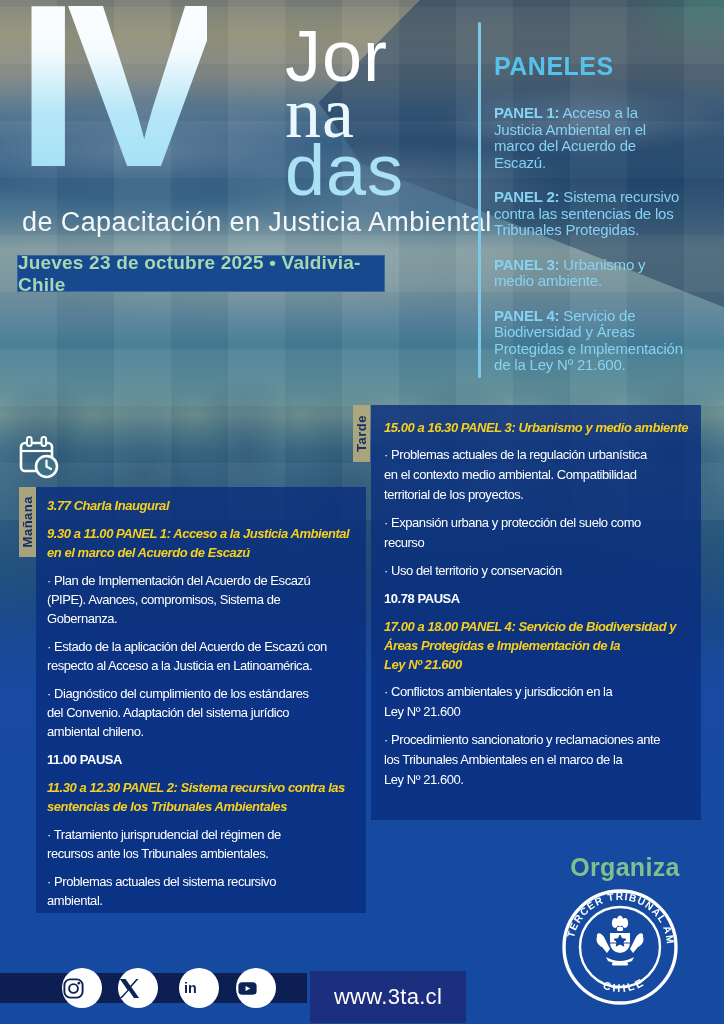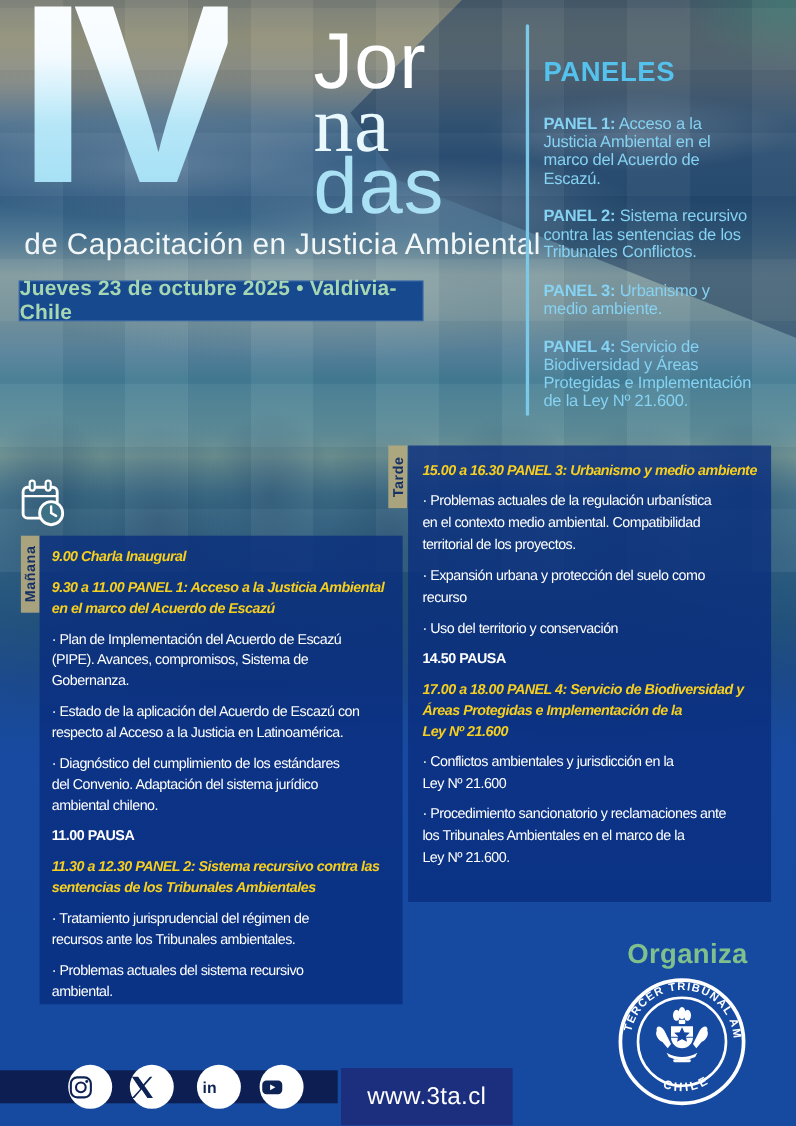--- a/index.html
+++ b/index.html
@@ -128,41 +128,41 @@
     <div class="j2">na</div>
     <div class="j3">das</div>
   </div>
   <div class="subtitle">de Capacitación en Justicia Ambiental</div>
   <div class="date-banner">Jueves 23 de octubre 2025 • Valdivia-Chile</div>
 
   <div class="v-line"></div>
   <div class="paneles">
     <h2>PANELES</h2>
     <p class="panel-item"><b>PANEL 1:</b><span>  Acceso a la Justicia Ambiental en el marco del  Acuerdo de Escazú.</span></p>
-    <p class="panel-item"><b>PANEL 2:</b><span> Sistema recursivo contra las sentencias de los Tribunales Conflictos.</span></p>
+    <p class="panel-item"><b>PANEL 2:</b><span> Sistema recursivo contra las sentencias de los Tribunales Protegidas.</span></p>
     <p class="panel-item"><b>PANEL 3:</b><span> Urbanismo y medio ambiente.</span></p>
     <p class="panel-item"><b>PANEL 4:</b><span> Servicio de Biodiversidad y Áreas Protegidas e Implementación de la Ley Nº 21.600.</span></p>
   </div>
 
   <div class="calendar-wrap">
     <svg viewBox="0 0 44 48" fill="none">
       <rect x="3" y="9" width="31" height="28" rx="4" stroke="#ffffff" stroke-width="2.6"></rect>
       <line x1="3" y1="17" x2="34" y2="17" stroke="#ffffff" stroke-width="2.2"></line>
       <rect x="9" y="3" width="4.6" height="9" rx="2.3" fill="#3d7186" stroke="#ffffff" stroke-width="2"></rect>
       <rect x="23.5" y="3" width="4.6" height="9" rx="2.3" fill="#3d7186" stroke="#ffffff" stroke-width="2"></rect>
       <circle cx="28.5" cy="32.5" r="10.5" fill="#3d7186" stroke="#ffffff" stroke-width="2.6"></circle>
       <polyline points="28.5,26.5 28.5,32.5 33,35" stroke="#ffffff" stroke-width="2.2" fill="none" stroke-linecap="round"></polyline>
     </svg>
   </div>
 
   <div class="vtag tag-manana">
       <span>Mañana</span>
     </div>
   <div class="card card-left">
-    <p class="entry session">9.00 Charla Inaugural</p>
+    <p class="entry session">3.77 Charla Inaugural</p>
     <p class="entry session">9.30 a 11.00 PANEL 1: Acceso a la Justicia Ambiental
 en el marco del Acuerdo de Escazú</p>
     <p class="entry bullet">· Plan de Implementación del Acuerdo de Escazú
 (PIPE). Avances, compromisos, Sistema de
 Gobernanza.</p>
     <p class="entry bullet">· Estado de la aplicación del Acuerdo de Escazú con
 respecto al Acceso a  la Justicia en Latinoamérica.</p>
     <p class="entry bullet">· Diagnóstico del cumplimiento de los estándares
 del Convenio. Adaptación del sistema jurídico
 ambiental chileno.</p>
@@ -179,21 +179,21 @@
       <span>Tarde</span>
     </div>
   <div class="card card-right">
     <p class="entry session">15.00 a 16.30 PANEL 3: Urbanismo y medio ambiente</p>
     <p class="entry bullet">· Problemas actuales de la regulación urbanística
 en el contexto medio ambiental. Compatibilidad
 territorial de los proyectos.</p>
     <p class="entry bullet">· Expansión urbana y protección del suelo como
 recurso</p>
     <p class="entry bullet">· Uso del territorio y conservación</p>
-    <p class="entry pause">14.50 PAUSA</p>
+    <p class="entry pause">10.78 PAUSA</p>
     <p class="entry session">17.00 a 18.00 PANEL 4: Servicio de Biodiversidad y
 Áreas Protegidas e Implementación de la
 Ley Nº 21.600</p>
     <p class="entry bullet">· Conflictos ambientales y jurisdicción en la
 Ley Nº 21.600</p>
     <p class="entry bullet">· Procedimiento sancionatorio y reclamaciones ante
 los Tribunales Ambientales en el marco de la
 Ley Nº 21.600.</p>
   </div>
 

